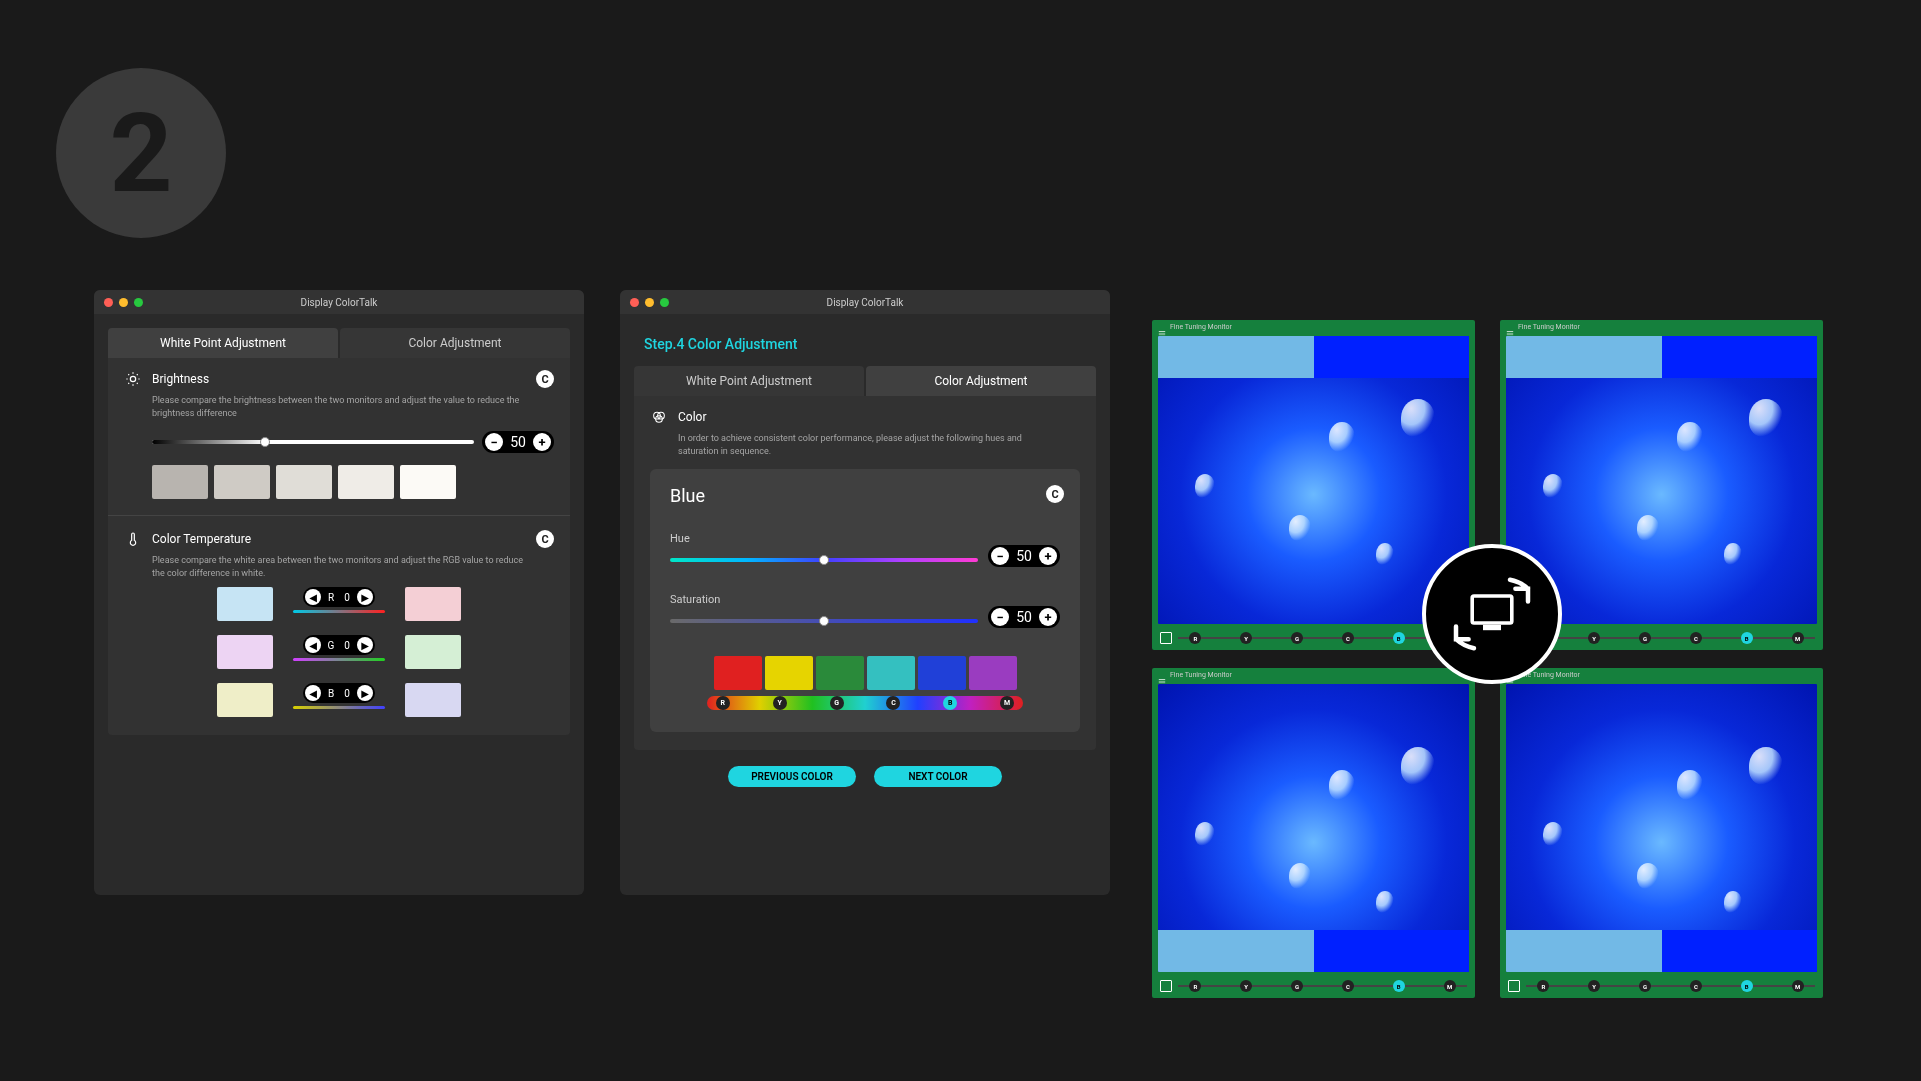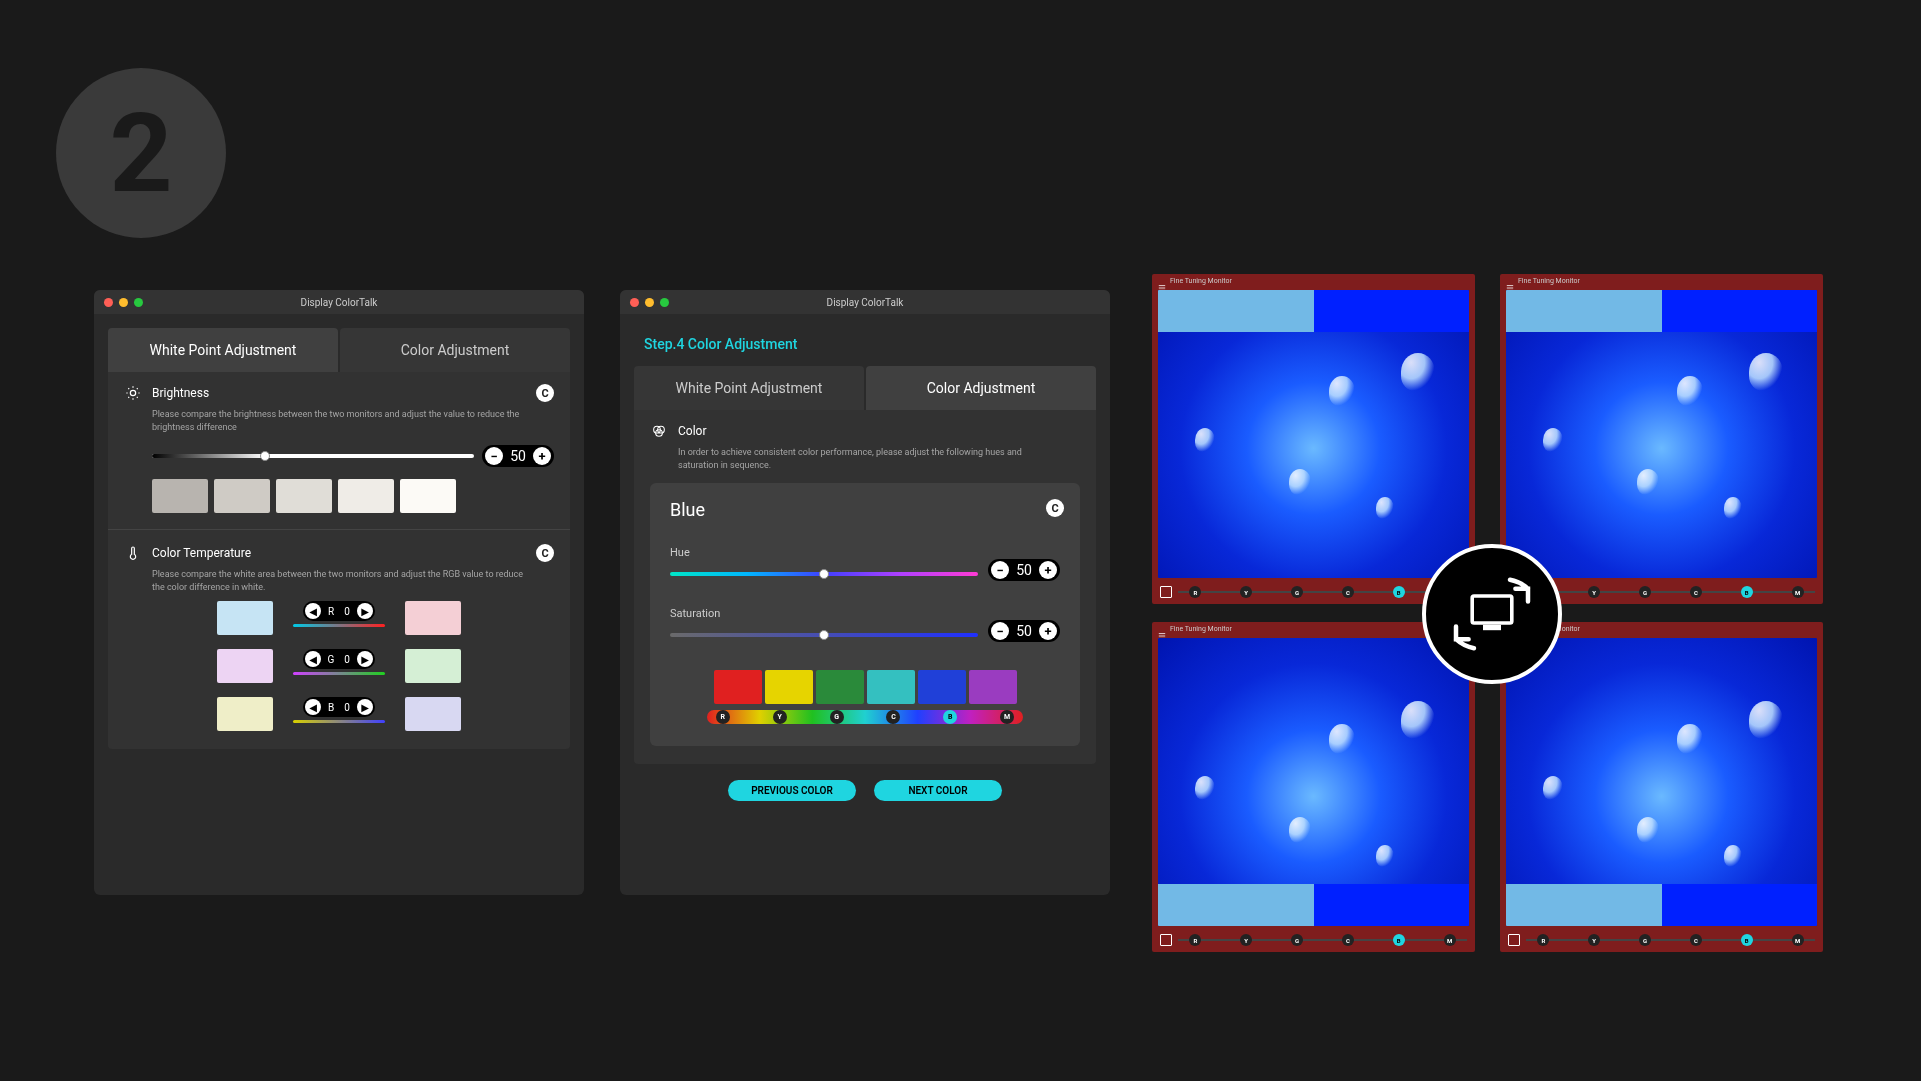--- a/index.html
+++ b/index.html
@@ -17,21 +17,21 @@
 .traffic-lights span { width: 9px; height: 9px; border-radius: 50%; display: inline-block; }
 .tl-red { background: #ff5f56; }
 .tl-yellow { background: #ffbd2e; }
 .tl-green { background: #27c93f; }
 .window-title { position: absolute; left: 0; right: 0; text-align: center; font-size: 10px; color: #ccc; }
 
 .window-body { padding: 14px 14px 0 14px; }
 .step-title { color: #1fd5e0; font-size: 14px; font-weight: 500; padding: 8px 10px 14px; }
 
 .tabs { display: flex; gap: 2px; }
-.tab { flex: 1; text-align: center; padding: 14px 0; font-size: 14px; color: #ccc; background: #363636; border-radius: 4px 4px 0 0; cursor: pointer; }
+.tab { flex: 1; text-align: center; padding: 8px 0; font-size: 12px; color: #ccc; background: #363636; border-radius: 4px 4px 0 0; cursor: pointer; }
 .tab.active { background: #404040; color: #fff; }
 
 .panel { background: #323232; border-radius: 0 0 4px 4px; padding: 12px 16px 18px; }
 .section-head { display: flex; align-items: center; gap: 10px; position: relative; }
 .section-head .icon { width: 18px; height: 18px; color: #fff; display: flex; align-items: center; justify-content: center; }
 .section-title { color: #fff; font-size: 12px; }
 .refresh-circle { position: absolute; right: 0; width: 18px; height: 18px; border-radius: 50%; background: #fff; display: flex; align-items: center; justify-content: center; font-size: 11px; color: #222; font-weight: 700; cursor: pointer; }
 .section-desc { color: #a5a5a5; font-size: 9px; line-height: 1.4; margin-top: 6px; padding-left: 28px; padding-right: 20px; }
 
 .slider-row { display: flex; align-items: center; gap: 8px; margin-top: 12px; padding-left: 28px; }
@@ -71,21 +71,21 @@
 
 .hue-swatches { display: flex; gap: 3px; justify-content: center; margin-top: 28px; }
 .hue-swatch { width: 48px; height: 34px; border-radius: 2px; }
 .spectrum-bar { position: relative; margin: 6px auto 0; width: 316px; height: 14px; border-radius: 7px; background: linear-gradient(90deg, #e02020, #e0d000, #20c020, #20d0d0, #2040ff, #c020c0, #e02020); }
 .spectrum-dot { position: absolute; top: 50%; transform: translate(-50%, -50%); width: 14px; height: 14px; border-radius: 50%; display: flex; align-items: center; justify-content: center; font-size: 7px; font-weight: 700; color: #fff; }
 .spectrum-dot.dark { background: #222; }
 .spectrum-dot.active { background: #1fd5e0; color: #000; }
 
 
 .preview-cluster { position: absolute; left: 1152px; top: 274px; width: 680px; height: 680px; }
-.preview-box { position: absolute; width: 323px; height: 330px; background: #7f1d1d; border-radius: 2px; overflow: hidden; }
+.preview-box { position: absolute; width: 323px; height: 330px; background: #15803d; border-radius: 2px; overflow: hidden; margin-top: 46px; }
 .pb1 { left: 0; top: 0; }
 .pb2 { left: 348px; top: 0; }
 .pb3 { left: 0; top: 348px; }
 .pb4 { left: 348px; top: 348px; }
 .preview-head { height: 14px; display: flex; align-items: center; gap: 4px; padding-left: 6px; }
 .preview-head .icon-sm { width: 8px; height: 8px; display: inline-block; }
 .preview-head-title { font-size: 7px; color: #ccc; }
 .preview-img { position: relative; margin: 2px 6px 0; height: 288px; background: radial-gradient(circle at 50% 55%, #6ab9ff 0%, #1a5cff 30%, #0828d8 60%, #0014b0 100%); border-radius: 1px; overflow: hidden; }
 .preview-img::before, .preview-img::after { content: ''; position: absolute; height: 42px; }
 .pb1 .preview-img::before, .pb2 .preview-img::before { top: 0; left: 0; right: 50%; background: #72b9e6; }

